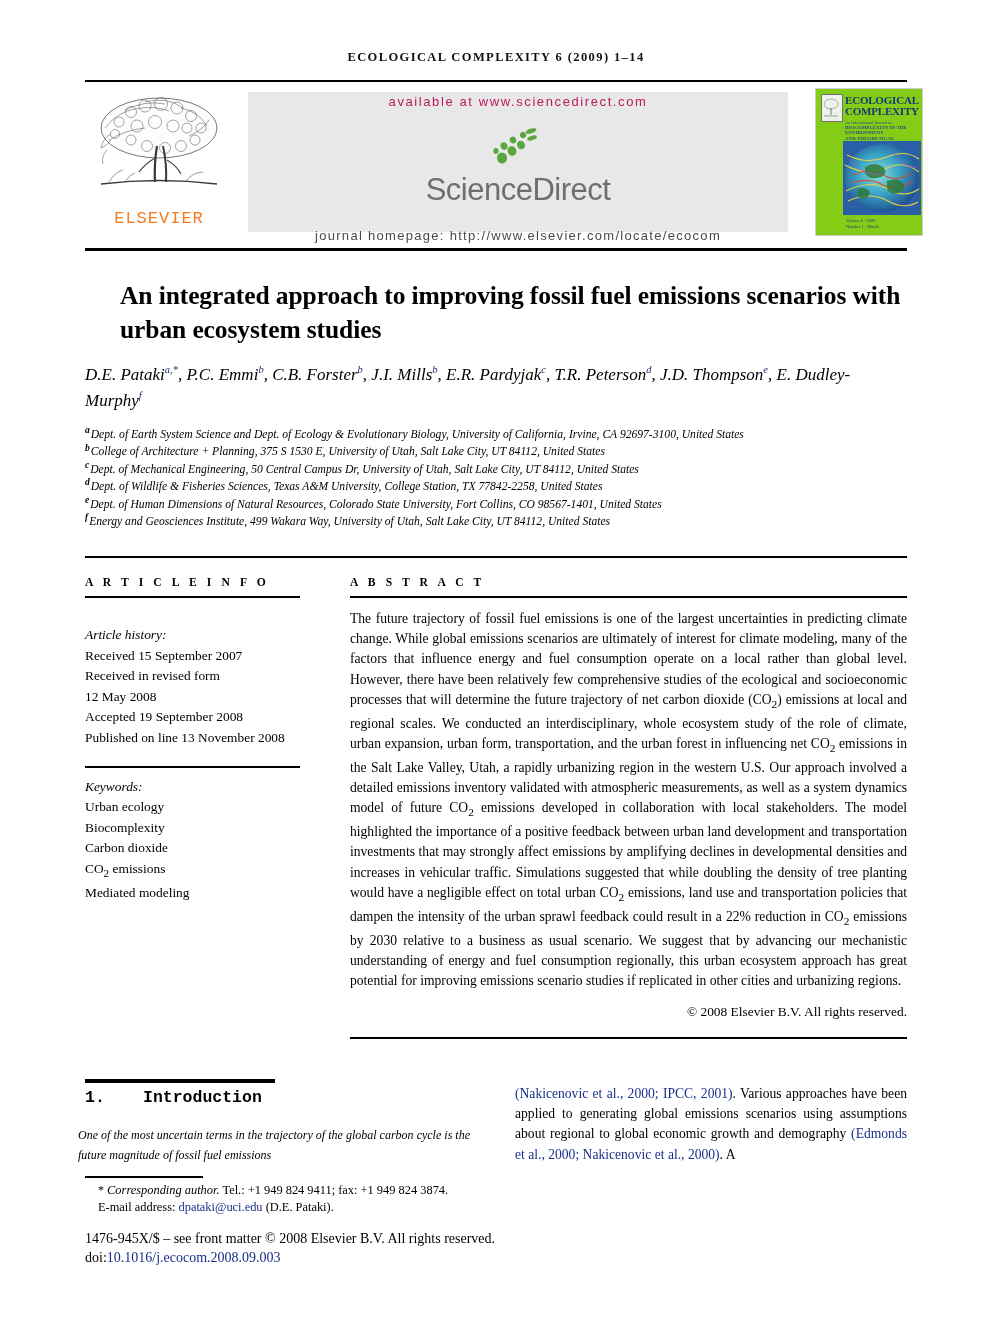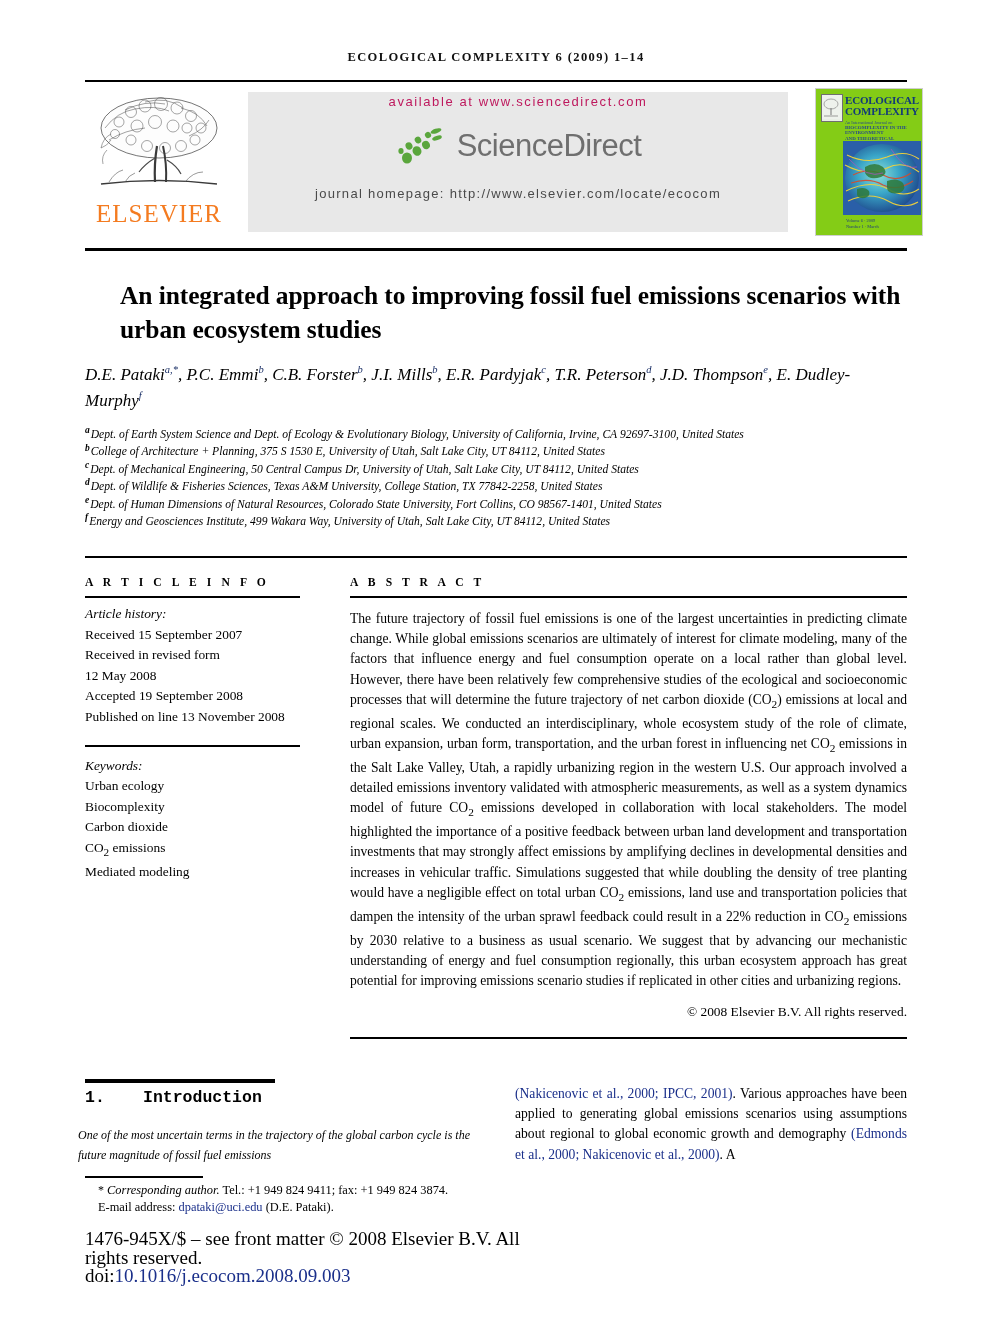--- a/index.html
+++ b/index.html
@@ -52,22 +52,22 @@
     width: 148px; height: 148px;
     overflow: hidden;
   }
   .elsevier-logo svg { display: block; }
   .els-word {
     position: absolute;
     left: 2px; bottom: 8px;
     width: 144px;
     text-align: center;
     color: #F47B20;
-    font-family: Liberation Serif, serif;
-    font-size: 25px;
+    font-family: Liberation Mono, monospace;
+    font-size: 17px;
     letter-spacing: 1px;
   }
   .sd-band {
     position: absolute;
     left: 163px; top: 4px;
     width: 540px; height: 140px;
     background: #e8e8e8;
     text-align: center;
   }
   .sd-avail {
@@ -76,20 +76,21 @@
     font-size: 13px;
     letter-spacing: 1.6px;
     color: #be185d;
   }
   .sd-logo-row {
     margin-top: 17px;
     display: flex;
     align-items: center;
     justify-content: center;
     gap: 6px;
+    flex-direction: column;
   }
   .sd-word {
     font-family: "Liberation Sans", sans-serif;
     font-size: 31px;
     color: #6f6f6f;
     letter-spacing: -0.5px;
   }
   .sd-home {
     margin-top: 20px;
     font-family: "Liberation Sans", sans-serif;
@@ -213,21 +214,21 @@
     font-size: 11.6px;
     font-weight: bold;
     letter-spacing: 3.6px;
   }
   .hd-rule {
     margin-top: 7px;
     height: 2px;
     background: #000;
   }
   .info-body {
-    margin-top: 6px;
+    margin-top: 27px;
     font-family: "Liberation Serif", serif;
     font-size: 13.4px;
     line-height: 20.6px;
   }
   .info-body .lead { font-style: italic; }
   .kw-rule {
     margin-top: 17px;
     height: 2px;
     background: #000;
     width: 215px;
@@ -317,21 +318,21 @@
     font-size: 12.4px;
     line-height: 17.4px;
   }
   .fn .ind { padding-left: 13px; display: block; }
   .fn .star { font-size: 12px; }
   .fn i { font-style: italic; }
   .imprint {
     position: absolute;
     left: 85px; top: 1230px; width: 460px;
     font-family: "Liberation Serif", serif;
-    font-size: 19px;
+    font-size: 14px;
     line-height: 18.6px;
   }
 </style>
 </head>
 <body>
 
 <div class="page">
 
   <div class="runhead">ECOLOGICAL COMPLEXITY 6 (2009) 1–14</div>
   <div class="rule-top"></div>

